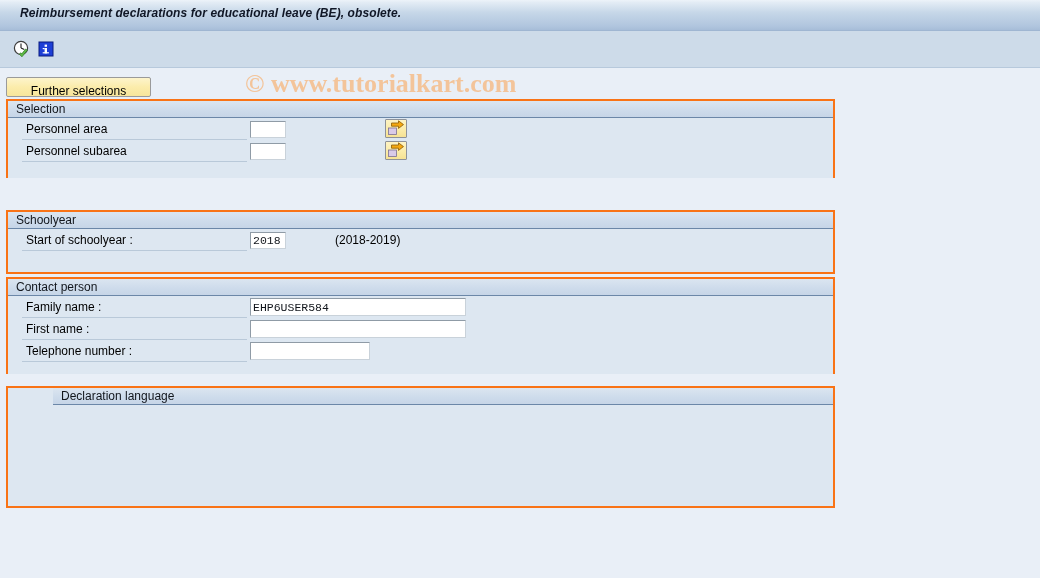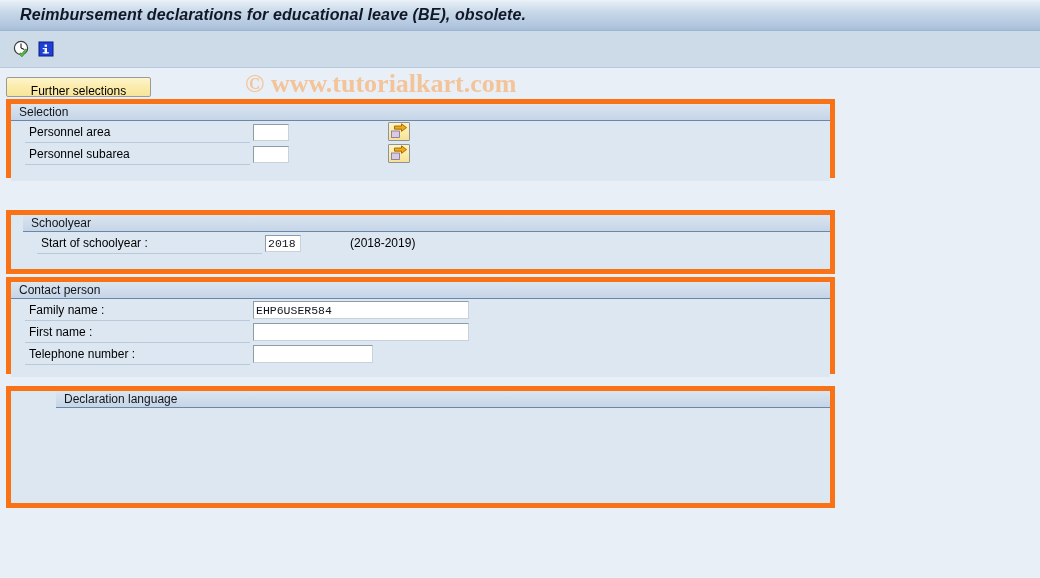--- a/index.html
+++ b/index.html
@@ -24,21 +24,21 @@
     left: 0; top: 0;
     width: 1040px; height: 31px;
     background: linear-gradient(to bottom, #edf3f9 0%, #e3ecf5 8%, #c6d7e8 42%, #b0c5de 88%, #a7bdd8 100%);
     border-bottom: 1px solid #9fb6d2;
     box-sizing: border-box;
   }
   #titlebar .title-text {
     position: absolute;
     left: 20px; top: 6px;
     font-family: "Liberation Sans", sans-serif;
-    font-size: 16px;
+    font-size: 12px;
     font-weight: bold;
     font-style: italic;
     color: #101726;
     letter-spacing: 0.1px;
     white-space: nowrap;
     text-align: center;
   }
 
   
   #toolbar {
@@ -87,21 +87,21 @@
     cursor: pointer;
     box-sizing: border-box;
     padding: 4px;
   }
 
   
   .panel {
     position: absolute;
     left: 6px;
     width: 829px;
-    border: 5px solid #f97316;
+    border: 2px solid #f97316;
     background: #dde7f1;
     box-sizing: border-box;
   }
   .panel-header {
     height: 17px;
     background: linear-gradient(to bottom, #dbe5f0 0%, #cddbeb 60%, #c6d5e7 100%);
     border-bottom: 1px solid #6b87a8;
     font-family: "Liberation Sans", sans-serif;
     font-size: 12px;
     color: #12161c;
@@ -270,21 +270,21 @@
     <button class="arrow-btn" style="left:377px; top:23px;">
       <svg width="20" height="17" viewBox="0 0 20 17">
         <rect x="2.5" y="8.0" width="8" height="6.5" fill="#d9cae8" stroke="#7b6f92" stroke-width="0.8"></rect>
         <path d="M5.5 3.0 L12.5 3.0 L12.5 0.8 L17.5 4.6 L12.5 8.4 L12.5 6.2 L5.5 6.2 Z" fill="#f5a80f" stroke="#8a5a05" stroke-width="0.8" stroke-linejoin="round"></path>
       </svg>
     </button>
 
   </div>
 </div>
 
-<div class="panel" id="panel-schoolyear" style="top:210px; height:64px;padding-left:12px;">
+<div class="panel" id="panel-schoolyear" style="top:210px; height:64px;">
   <div class="panel-header">Schoolyear</div>
   <div class="panel-body" style="height:33px;">
 
     <div class="dotline" style="left:14px; top:21px; width:225px;"></div>
 
     <div class="flabel" style="left:18px; top:0px;">Start of schoolyear :</div>
     <input class="sapinput" style="left: 242px; top: 3px; width: 36px; height: 17px;" value="2018">
     <div class="statictext" style="left:327px; top:3px; line-height:17px;">(2018-2019)</div>
 
   </div>

